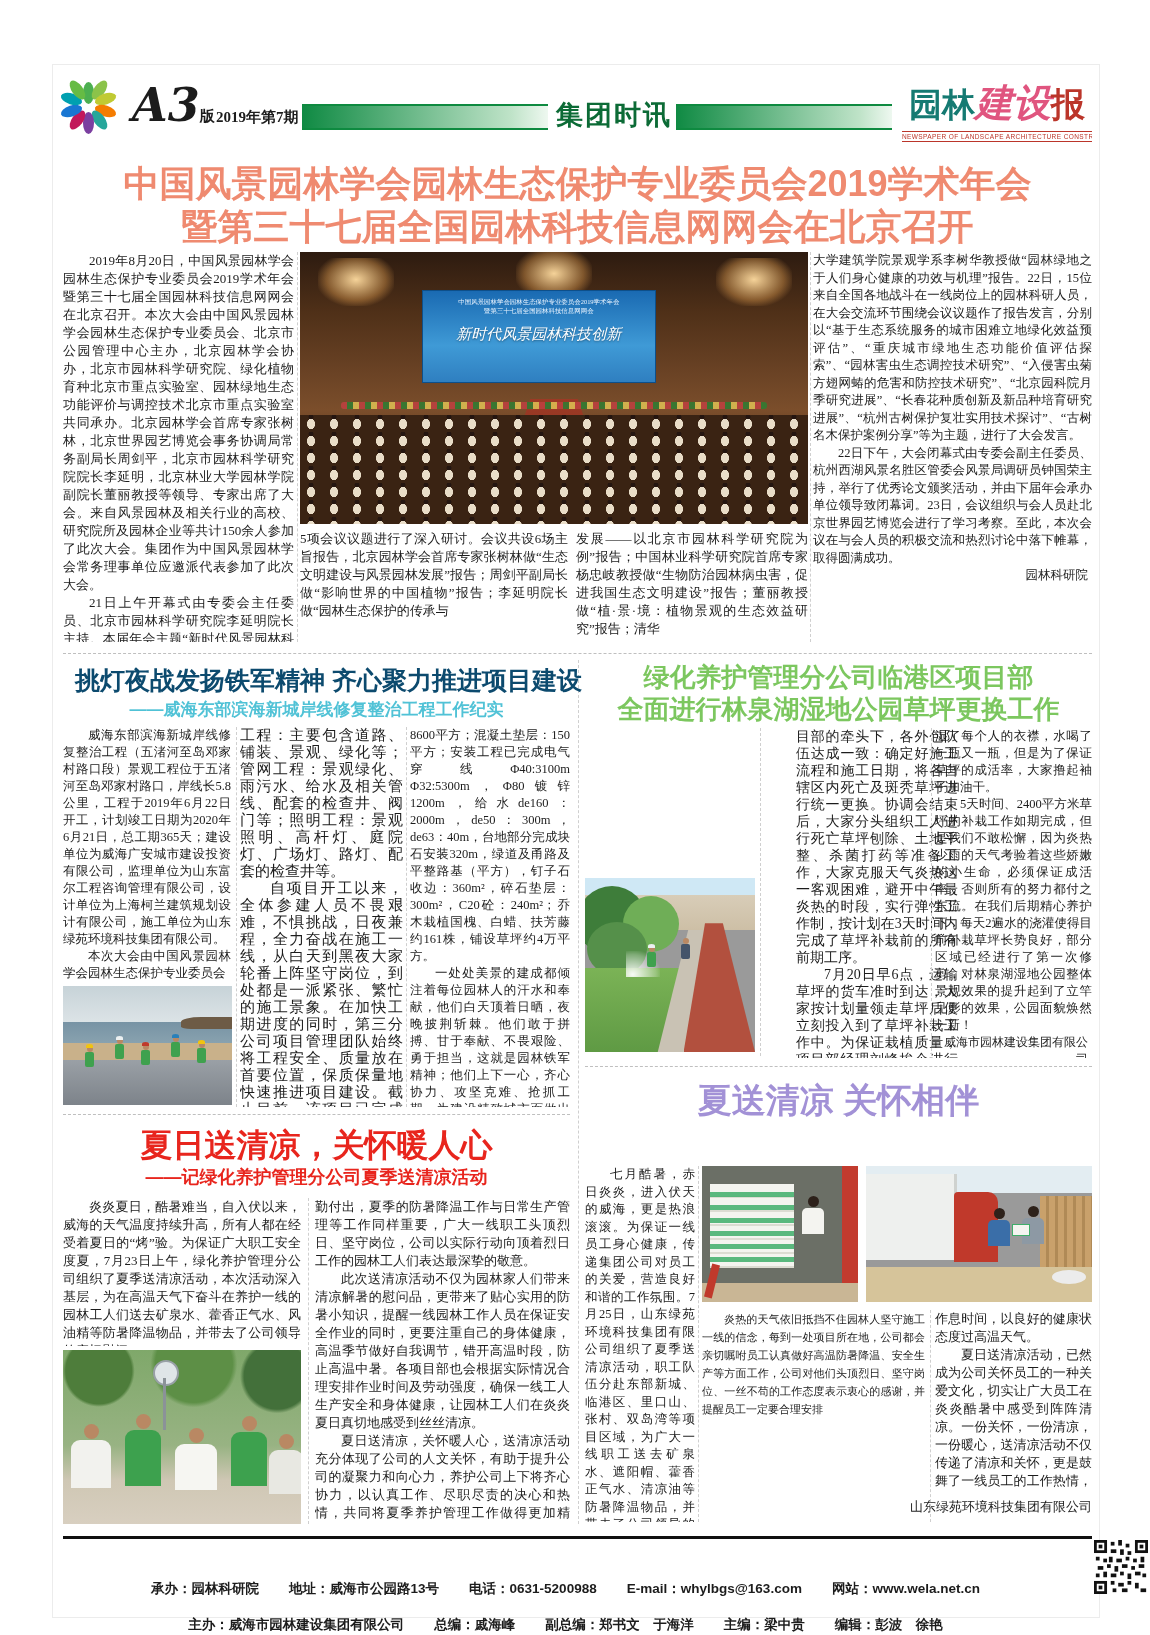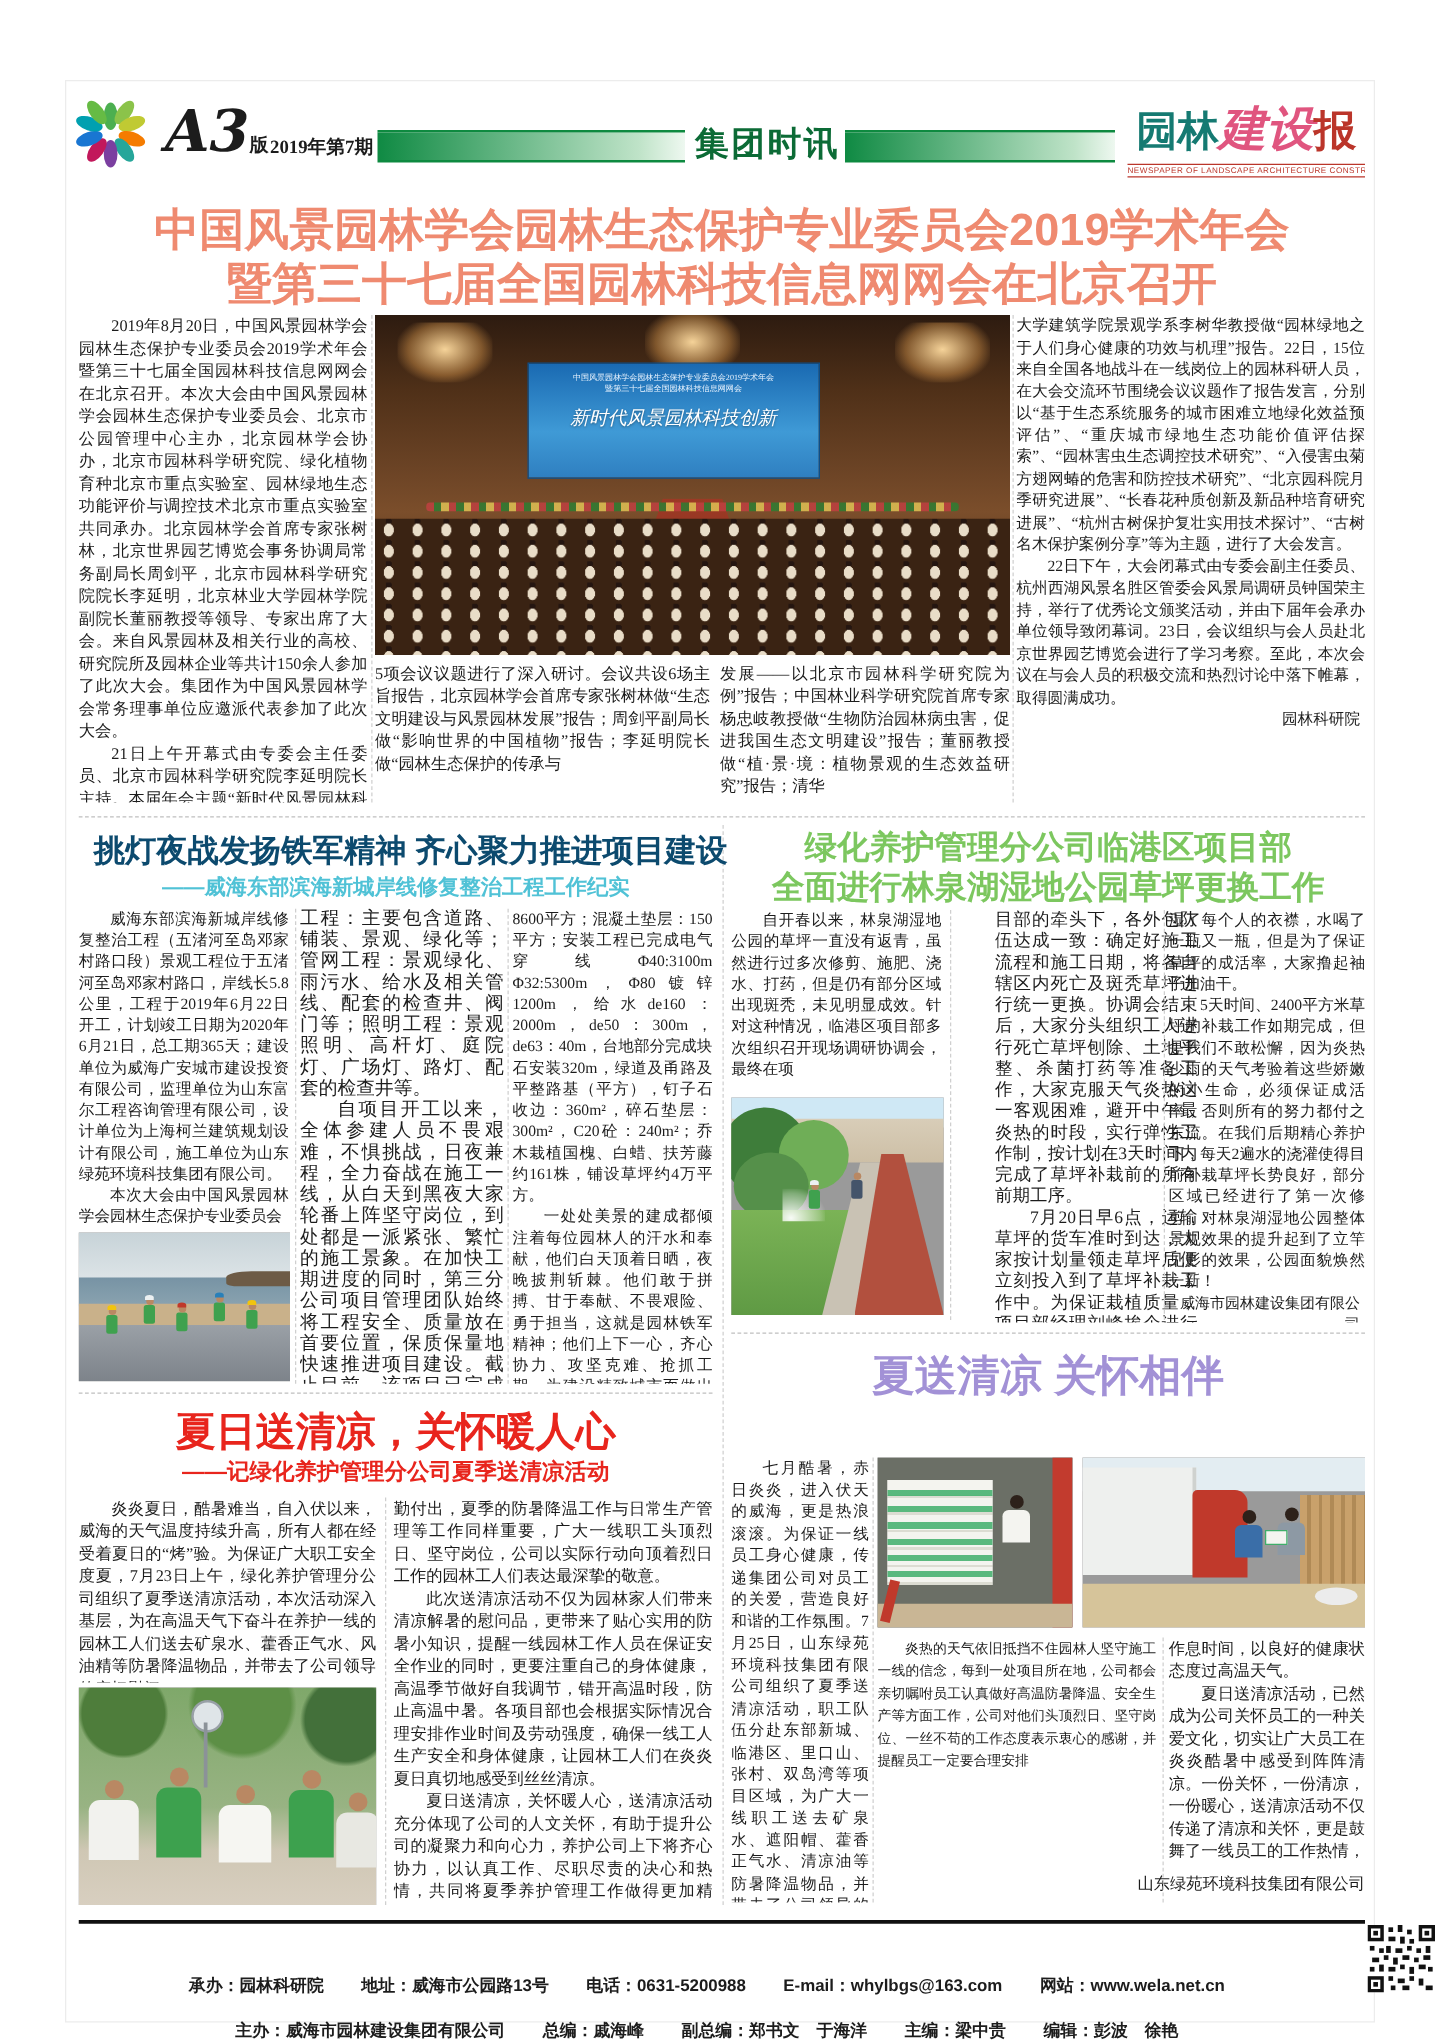--- a/index.html
+++ b/index.html
@@ -210,23 +210,20 @@
     <p class="noind">8600平方；混凝土垫层：150平方；安装工程已完成电气穿线Φ40:3100m Φ32:5300m，Φ80镀锌1200m，给水de160：2000m，de50：300m，de63：40m，台地部分完成块石安装320m，绿道及甬路及平整路基（平方），钉子石收边：360m²，碎石垫层：300m²，C20砼：240m²；乔木栽植国槐、白蜡、扶芳藤约161株，铺设草坪约4万平方。</p>
     <p>一处处美景的建成都倾注着每位园林人的汗水和奉献，他们白天顶着日晒，夜晚披荆斩棘。他们敢于拼搏、甘于奉献、不畏艰险、勇于担当，这就是园林铁军精神；他们上下一心，齐心协力、攻坚克难、抢抓工期，为建设精致城市而做出不懈努力！</p>
 
   </div>
   <div class="dashv" style="left:236px;top:727px;height:380px;"></div>
   <div class="dashv" style="left:406px;top:727px;height:380px;"></div>
 
   <div class="title" style="left:585px;top:660px;width:507px;font-size:26px;color:#7cc75f;">绿化养护管理分公司临港区项目部</div>
   <div class="title" style="left:585px;top:692px;width:507px;font-size:26px;color:#7cc75f;">全面进行林泉湖湿地公园草坪更换工作</div>
 
-  <div class="col" style="left:585px;top:728px;width:168px;height:146px;font-size:12.5px;line-height:17px;">
-    <p>自开春以来，林泉湖湿地公园的草坪一直没有返青，虽然进行过多次修剪、施肥、浇水、打药，但是仍有部分区域出现斑秃，未见明显成效。针对这种情况，临港区项目部多次组织召开现场调研协调会，最终在项</p>
-  </div>
   <div class="photo" style="left:585px;top:878px;width:170px;height:174px;">
     <div class="p-sky"></div>
     <div class="p-bldg"></div>
     <div class="p-tree" style="left:-8px;top:8px;width:70px;height:70px;background:#3e7d3a;"></div>
     <div class="p-tree" style="left:38px;top:18px;width:56px;height:56px;background:#6fae57;"></div>
     <div class="p-tree" style="left:2px;top:44px;width:60px;height:54px;background:#55904a;"></div>
     <div class="p-lawn"></div>
     <div class="p-walk"></div>
     <div class="p-red"></div>
     <div class="p-spray"></div>

